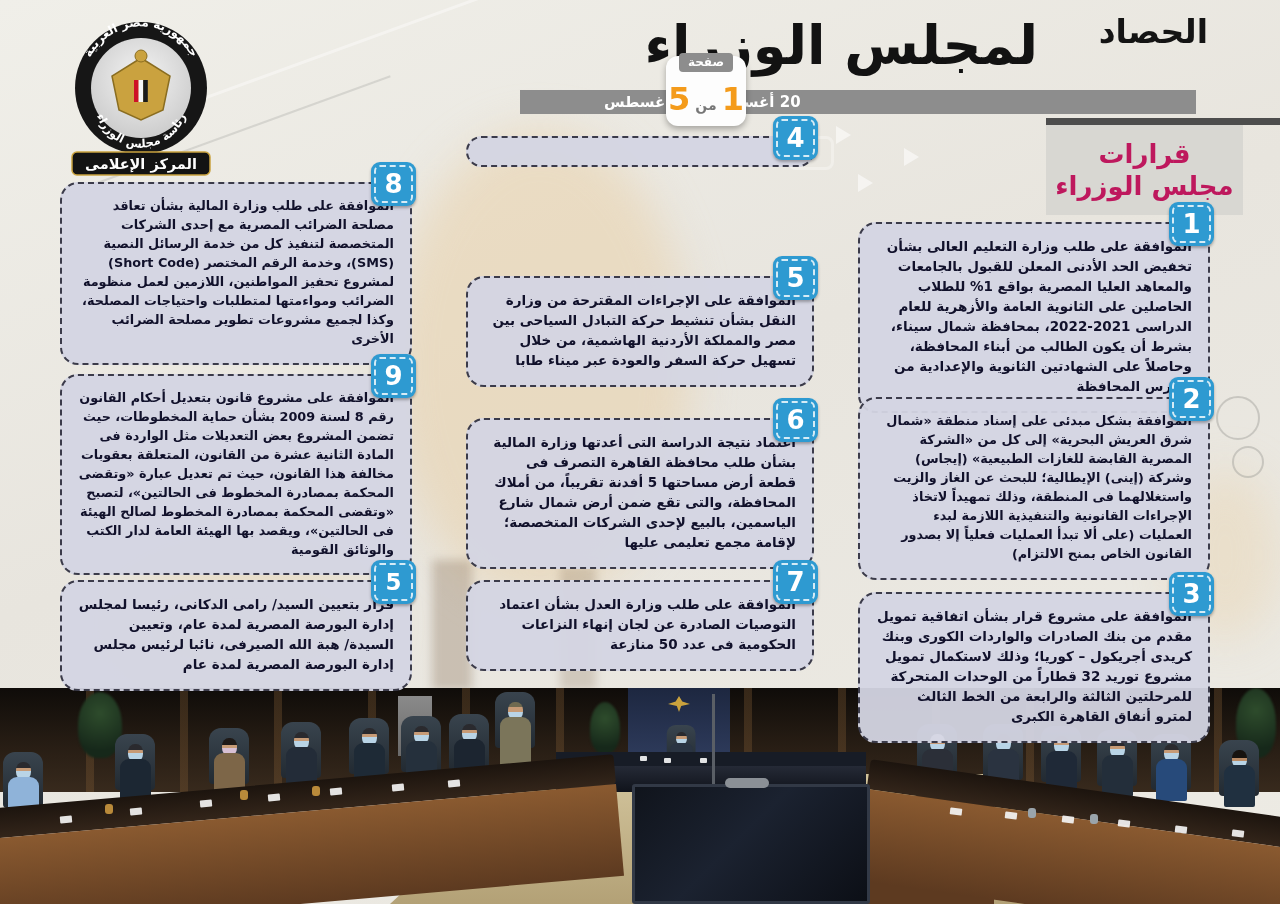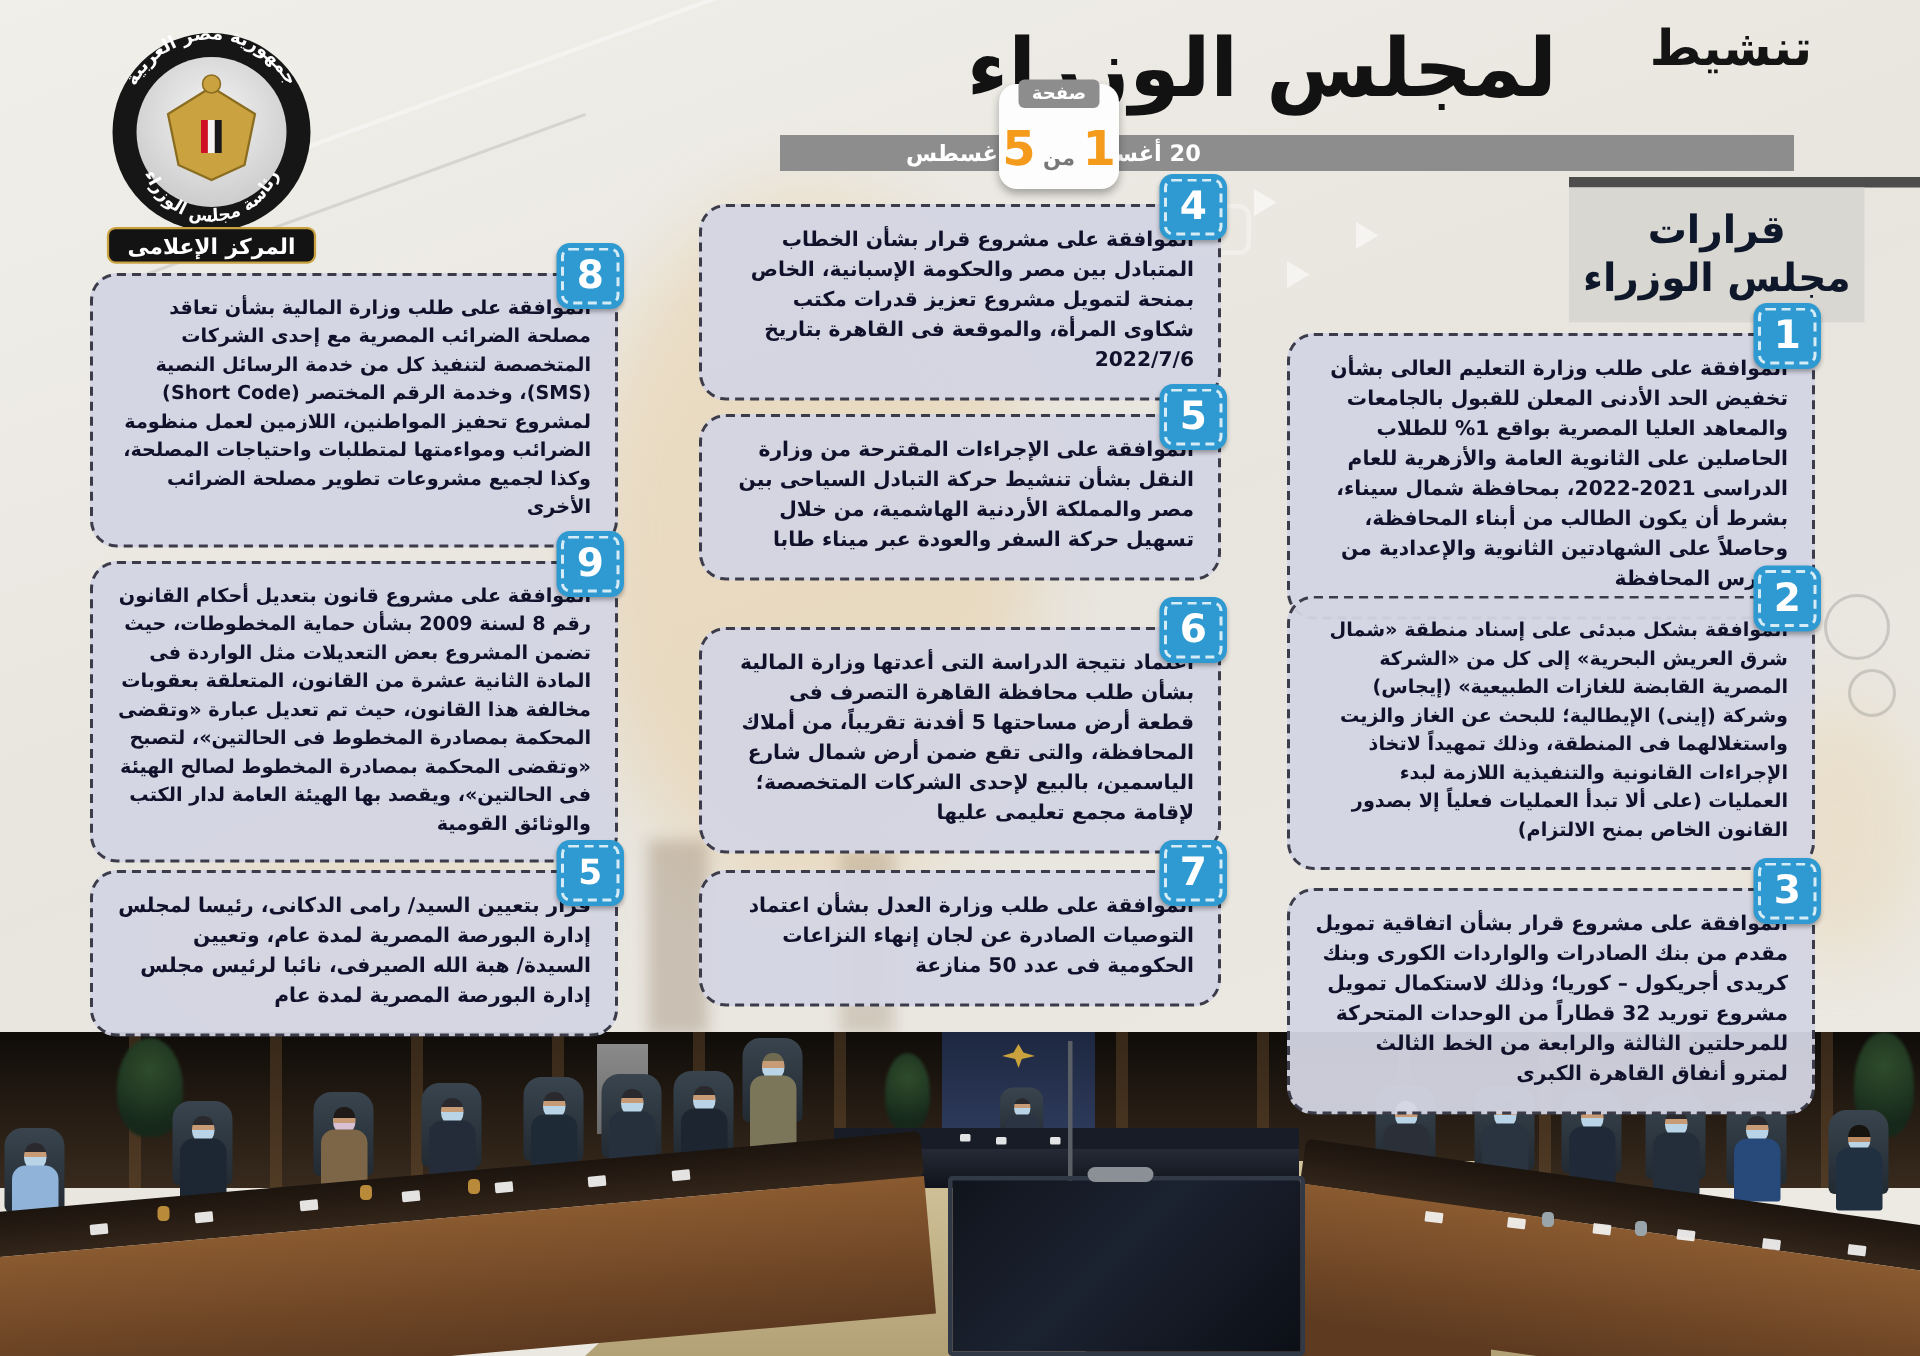--- a/index.html
+++ b/index.html
@@ -28,21 +28,21 @@
   .date-bar { position:absolute; left:520px; top:90px; width:676px; height:24px;
               background:#8d8d8d; color:#fff; font-weight:bold; font-size:15px;
               display:flex; align-items:center; justify-content:flex-end;
               padding-left:84px; direction:rtl; padding-right:0; }
   .date-bar span { margin-right:120px; }
 
   .section-bar { position:absolute; left:1046px; top:118px; width:234px; height:7px; background:#4d4d4d; }
   .section-box { position:absolute; left:1046px; top:125px; width:197px; height:90px;
                  background:#d8d7d2; display:flex; flex-direction:column; align-items:center;
                  justify-content:center; direction:rtl; }
-  .section-box b { color:#0f172a; font-size:26px; font-weight:900; line-height:1.25; }
+  .section-box b { color:#be185d; font-size:26px; font-weight:900; line-height:1.25; }
 
   .page-badge { position:absolute; left:666px; top:56px; width:80px; height:70px; background:#fdfdfd;
                 border-radius:12px; box-shadow:0 3px 6px rgba(0,0,0,0.3); }
   .page-tab { position:absolute; left:13px; top:-3px; width:54px; height:19px; background:#8d8d8d;
               color:#fff; font-size:12px; font-weight:bold; text-align:center; line-height:19px;
               border-radius:4px; }
   .page-nums { display:flex; direction:rtl; align-items:baseline; justify-content:center;
                gap:5px; margin-top:24px; }
   .pnum { color:#f49b1b; font-size:32px; font-weight:900; }
   .pof { color:#777; font-size:14px; font-weight:bold; }
@@ -113,21 +113,21 @@
 <div class="wood-hint" style="left:432px;top:560px;width:40px;height:130px;background:rgba(120,90,60,0.28)"></div>
 <div class="wood-hint" style="left:560px;top:566px;width:36px;height:124px;background:rgba(120,90,60,0.22)"></div>
 <div class="vid-frame" style="left:788px;top:136px;width:46px;height:34px"></div>
 <div class="play-tri" style="left:836px;top:126px"></div>
 <div class="play-tri" style="left:858px;top:174px"></div>
 <div class="play-tri" style="left:904px;top:148px"></div>
 <div class="bg-circle" style="left:1216px;top:396px;width:44px;height:44px"></div>
 <div class="bg-circle" style="left:1232px;top:446px;width:32px;height:32px"></div>
 
 <div class="title-small">
-  <div>تنشيط</div>
+  <div>الحصاد</div>
 </div>
 <div class="title-large">لمجلس الوزراء</div>
 <div class="date-bar">
   <span>20 أغسطس- 26 أغسطس</span>
 </div>
 
 <div class="page-badge">
   <span class="page-tab">صفحة</span>
   <div class="page-nums">
     <span class="pnum">1</span>
@@ -178,21 +178,20 @@
   <span class="badge">2</span>
   <p class="box-text">الموافقة بشكل مبدئى على إسناد منطقة «شمال شرق العريش البحرية» إلى كل من «الشركة المصرية القابضة للغازات الطبيعية» (إيجاس) وشركة (إينى) الإيطالية؛ للبحث عن الغاز والزيت واستغلالهما فى المنطقة، وذلك تمهيداً لاتخاذ الإجراءات القانونية والتنفيذية اللازمة لبدء العمليات (على ألا تبدأ العمليات فعلياً إلا بصدور القانون الخاص بمنح الالتزام)</p>
 </section>
 <section class="box" style="left:858px;top:592px;width:352px">
   <span class="badge">3</span>
   <p class="box-text">الموافقة على مشروع قرار بشأن اتفاقية تمويل مقدم من بنك الصادرات والواردات الكورى وبنك كريدى أجريكول – كوريا؛ وذلك لاستكمال تمويل مشروع توريد 32 قطاراً من الوحدات المتحركة للمرحلتين الثالثة والرابعة من الخط الثالث لمترو أنفاق القاهرة الكبرى</p>
 </section>
 
 <section class="box" style="left:466px;top:136px;width:348px">
   <span class="badge">4</span>
-  <p class="box-text">الموافقة على مشروع قرار بشأن الخطاب المتبادل بين مصر والحكومة الإسبانية، الخاص بمنحة لتمويل مشروع تعزيز قدرات مكتب شكاوى المرأة، والموقعة فى القاهرة بتاريخ 2022/7/6</p>
 </section>
 <section class="box" style="left:466px;top:276px;width:348px">
   <span class="badge">5</span>
   <p class="box-text">الموافقة على الإجراءات المقترحة من وزارة النقل بشأن تنشيط حركة التبادل السياحى بين مصر والمملكة الأردنية الهاشمية، من خلال تسهيل حركة السفر والعودة عبر ميناء طابا</p>
 </section>
 <section class="box" style="left:466px;top:418px;width:348px">
   <span class="badge">6</span>
   <p class="box-text">اعتماد نتيجة الدراسة التى أعدتها وزارة المالية بشأن طلب محافظة القاهرة التصرف فى قطعة أرض مساحتها 5 أفدنة تقريباً، من أملاك المحافظة، والتى تقع ضمن أرض شمال شارع الياسمين، بالبيع لإحدى الشركات المتخصصة؛ لإقامة مجمع تعليمى عليها</p>
 </section>
 <section class="box" style="left:466px;top:580px;width:348px">

